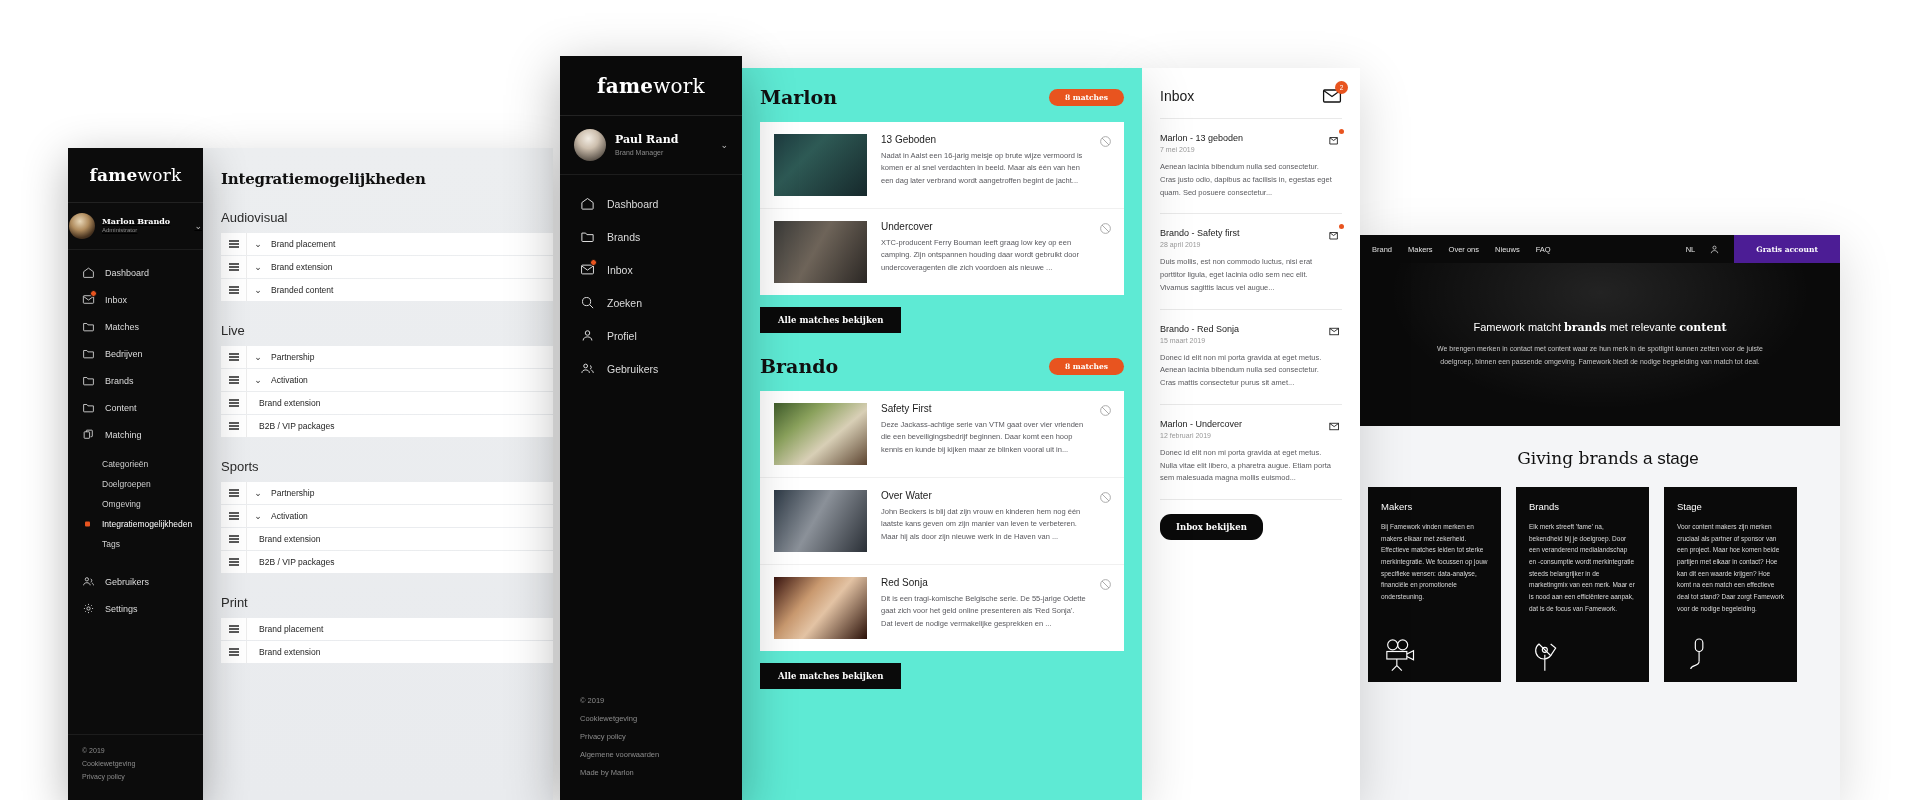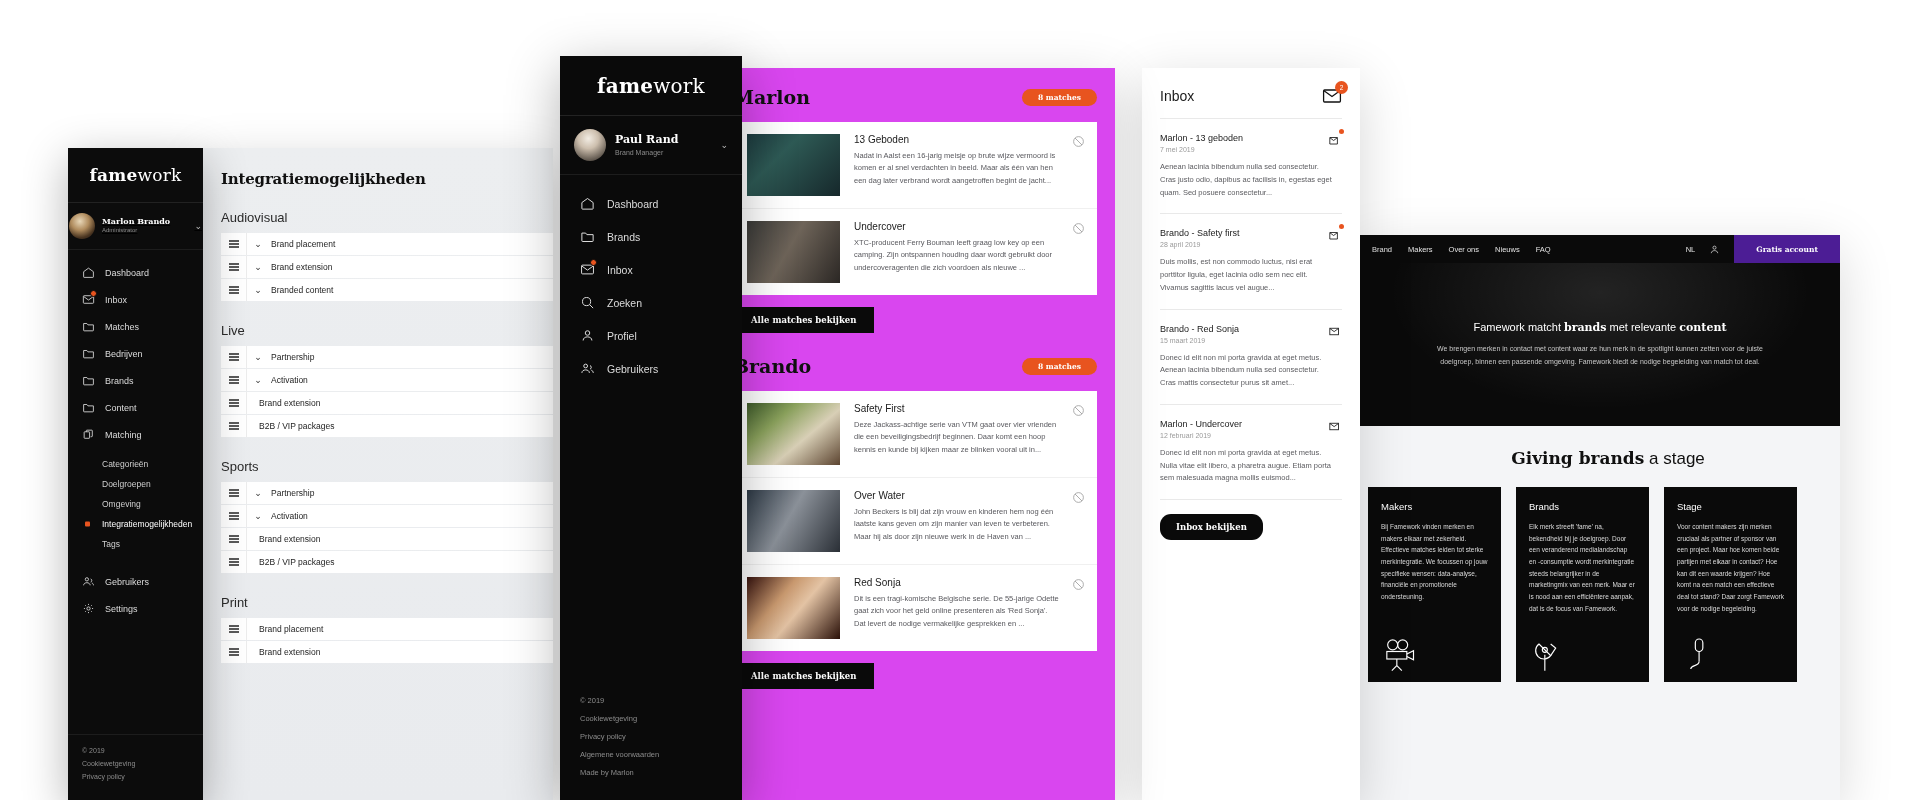--- a/index.html
+++ b/index.html
@@ -74,22 +74,22 @@
   #panelC .uname { font-size:11px; }
   #panelC .urole { font-size:7px; }
   #panelC .nav { padding:12px 0 0 0; }
   #panelC .navitem { padding:9px 20px; font-size:10.5px; gap:12px; }
   #panelC .navitem .ic, #panelC .navitem .ic svg { width:15px; height:15px; }
   #panelC .foot { position:absolute; left:0; right:0; bottom:14px; padding:0 20px; }
   #panelC .foot div { font-size:7.5px; color:#8c8c8c; margin-bottom:9px; }
 
   
   #panelD {
-    position:absolute; left:715px; top:68px; width:400px; height:732px;
-    background:#d946ef; z-index:55; box-shadow: 0 14px 50px rgba(0,0,0,.16);
+    position:absolute; left:742px; top:68px; width:400px; height:732px;
+    background:#5eead4; z-index:55; box-shadow: 0 14px 50px rgba(0,0,0,.16);
     padding:0 18px; overflow:hidden;
   }
   .mhead { display:flex; align-items:center; justify-content:space-between; padding:18px 0 14px; }
   .mhead h2 { font-family:"DejaVu Serif",serif; font-size:19px; color:#101010; }
   .pill { background:#e8541f; color:#fff; font-size:7.5px; padding:4px 16px; border-radius:20px;
           font-family:"DejaVu Serif",serif; font-weight:700; }
   .card { background:#fff; }
   .mrow { display:flex; gap:14px; padding:12px 14px; border-bottom:1px solid #f0f0f0; position:relative; }
   .mrow:last-child { border-bottom:none; }
   .thumb { width:93px; height:62px; flex:none; background:#2a2a2a; background-size:cover; background-position:center; }
@@ -142,21 +142,21 @@
                font-size:7.5px; height:100%; display:flex; align-items:center; padding:0 22px; }
   .hero { height:163px; background:#0a0a0a; position:relative; display:flex; flex-direction:column;
           align-items:center; justify-content:center; text-align:center; padding:0 48px; }
   .hero:before { content:""; position:absolute; inset:0;
                  background: radial-gradient(ellipse at 50% 18%, rgba(255,255,255,.10) 0%, rgba(255,255,255,0) 62%); }
   .hero h3 { color:#fff; font-size:11px; font-weight:400; position:relative; z-index:2; margin-bottom:9px; }
   .hero h3 b { font-family:"DejaVu Serif",serif; font-weight:700; }
   .hero p { color:#c9c9c9; font-size:7px; line-height:1.85; position:relative; z-index:2; max-width:330px; }
   .stagewrap { background:#f4f5f7; padding:22px 0 0; text-align:center; }
   .stagewrap h3 { font-size:17px; color:#101010; font-weight:400; margin-bottom:18px; }
-  .stagewrap h3 b { font-family:"DejaVu Serif",serif; font-weight:700;margin-left:16px; }
+  .stagewrap h3 b { font-family:"DejaVu Serif",serif; font-weight:400;margin-left:16px; }
   .cards { display:flex; gap:15px; justify-content:center; }
   .ccard { width:133px; height:195px; background:#0a0a0a; color:#fff; padding:14px 13px; text-align:left; position:relative; }
   .ccard h4 { font-size:9.5px; font-weight:400; margin-bottom:9px; }
   .ccard p { font-size:6.5px; line-height:1.8; color:#dcdcdc; }
   .ccard .gic { position:absolute; bottom:8px; left:13px; width:40px; height:40px; color:#fff; }
   .ccard .gic svg { width:40px; height:40px; }
 </style>
 </head>
 <body>
 

